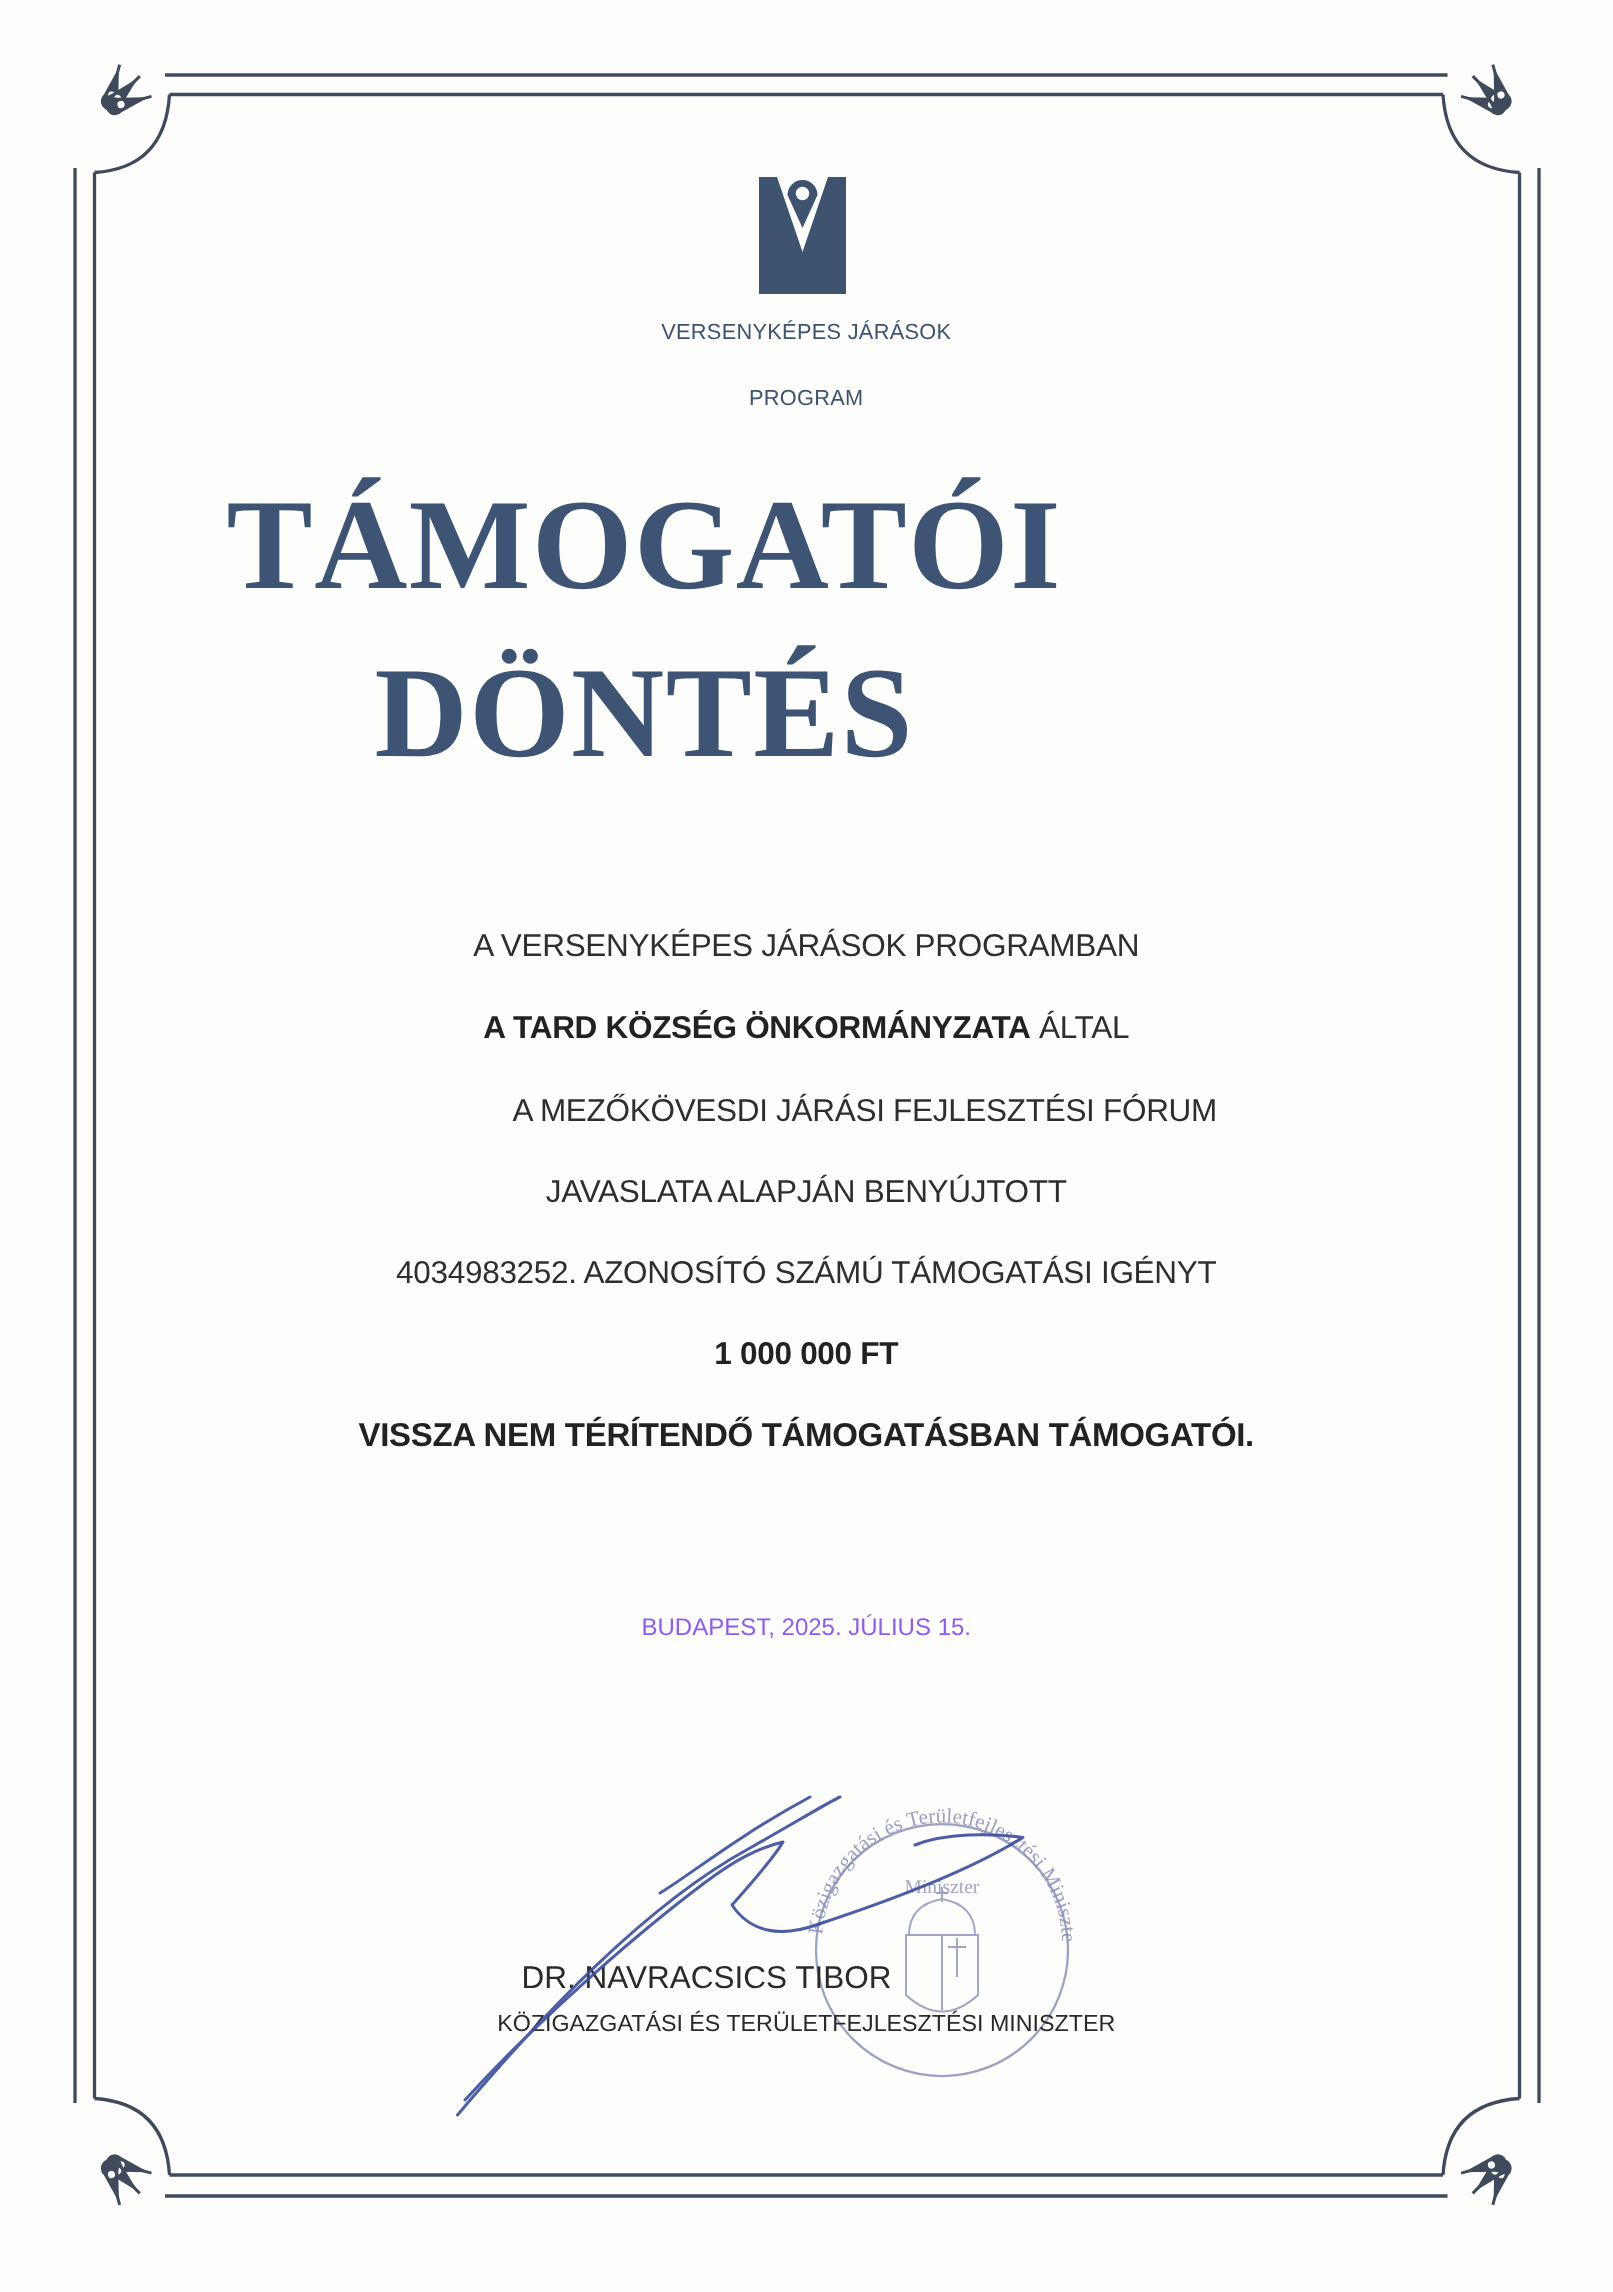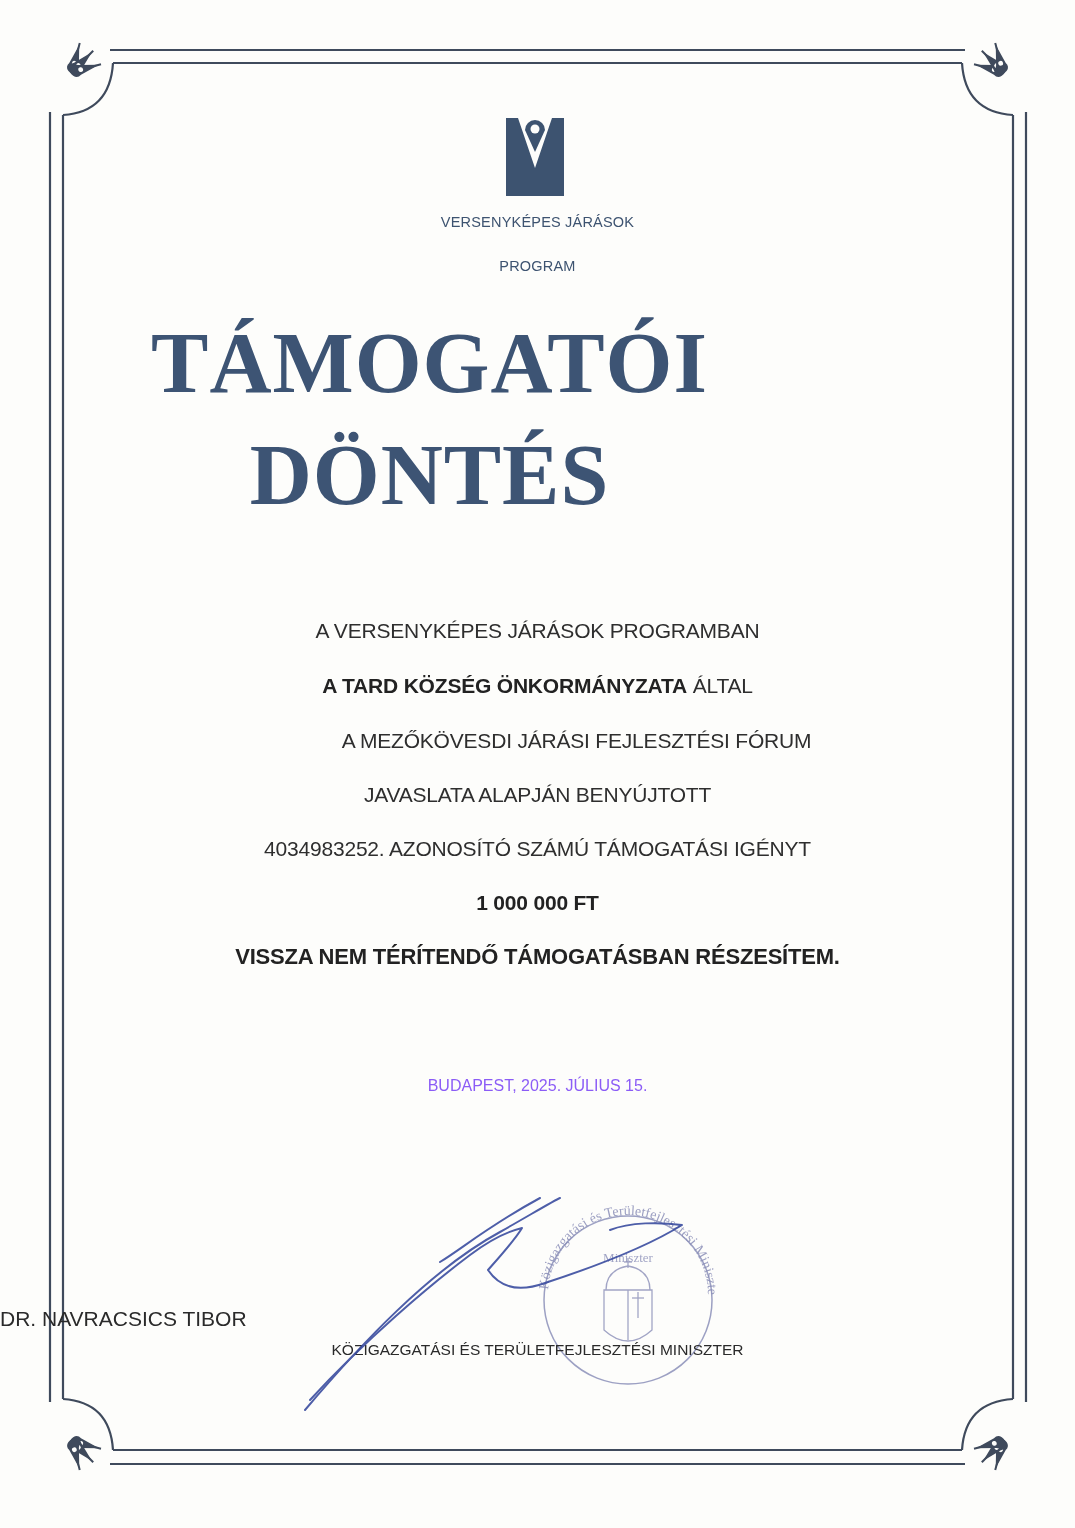--- a/index.html
+++ b/index.html
@@ -22,21 +22,21 @@
     font-family: "Liberation Serif", serif; font-weight: bold;
     color: #3d5474; font-size: 86px; letter-spacing: 1px; line-height: 1;
   }
   .line {
     position: absolute; left: 0; width: 1075px; text-align: center;
     font-size: 21px; color: #2e2e2e; letter-spacing: -0.2px;
   }
   .line b { font-weight: bold; color: #222; }
   .bold-line { font-weight: bold; color: #222; }
   .date { position: absolute; left: 0; width: 1075px; text-align: center; font-size: 16px; color: #8b5cf6; }
-  .signer { position: absolute; left: 0; width: 942px; font-size: 21px; color: #2a2a2a; }
+  .signer { position: absolute; left: 0; width: 942px; text-align: center; font-size: 21px; color: #2a2a2a; }
   .signer-title { position: absolute; left: 0; width: 1075px; text-align: center; font-size: 15.5px; color: #2a2a2a; }
   .overlay { position: absolute; left: 0; top: 0; width: 1075px; height: 1528px; pointer-events: none; }
 </style>
 </head>
 <body>
 
 <svg class="frame-svg" viewBox="0 0 1075 1528" xmlns="http://www.w3.org/2000/svg">
   <g fill="none" stroke="#3f4a5c" stroke-width="2.2">
 
     <line x1="110" y1="50" x2="965" y2="50"></line>
@@ -154,21 +154,21 @@
 
 <div class="title" style="top:320px;">TÁMOGATÓI</div>
 <div class="title" style="top:416px;margin-top:16px;">DÖNTÉS</div>
 
 <div class="line" style="top:619px;">A VERSENYKÉPES JÁRÁSOK PROGRAMBAN</div>
 <div class="line" style="top:674px;"><b>A TARD KÖZSÉG ÖNKORMÁNYZATA</b><span> ÁLTAL</span></div>
 <div class="line" style="top:729px;margin-left:39px;">A MEZŐKÖVESDI JÁRÁSI FEJLESZTÉSI FÓRUM</div>
 <div class="line" style="top:783px;">JAVASLATA ALAPJÁN BENYÚJTOTT</div>
 <div class="line" style="top:837px;">4034983252. AZONOSÍTÓ SZÁMÚ TÁMOGATÁSI IGÉNYT</div>
 <div class="line bold-line" style="top:891px;">1 000 000 FT</div>
-<div class="line bold-line" style="top:944px; font-size:22px;">VISSZA NEM TÉRÍTENDŐ TÁMOGATÁSBAN RÉSZESÍTEM.</div>
+<div class="line bold-line" style="top:944px; font-size:22px;">VISSZA NEM TÉRÍTENDŐ TÁMOGATÁSBAN TÁMOGATÓI.</div>
 
 <div class="date" style="top:1077px;">BUDAPEST, 2025. JÚLIUS 15.</div>
 
 <svg class="overlay" viewBox="0 0 1075 1528" xmlns="http://www.w3.org/2000/svg">
   <defs>
     <path id="stampArc" d="M548 1295 A80 80 0 1 1 708 1295"></path>
   </defs>
   <circle cx="628" cy="1300" r="84" fill="none" stroke="#8b8fb8" stroke-width="1.5" opacity="0.85"></circle>
   <text font-family="'Liberation Serif', serif" font-size="14" fill="#8b8fb8" opacity="0.85">
     <textPath href="#stampArc" startOffset="2%">Közigazgatási és Területfejlesztési Miniszter</textPath>

